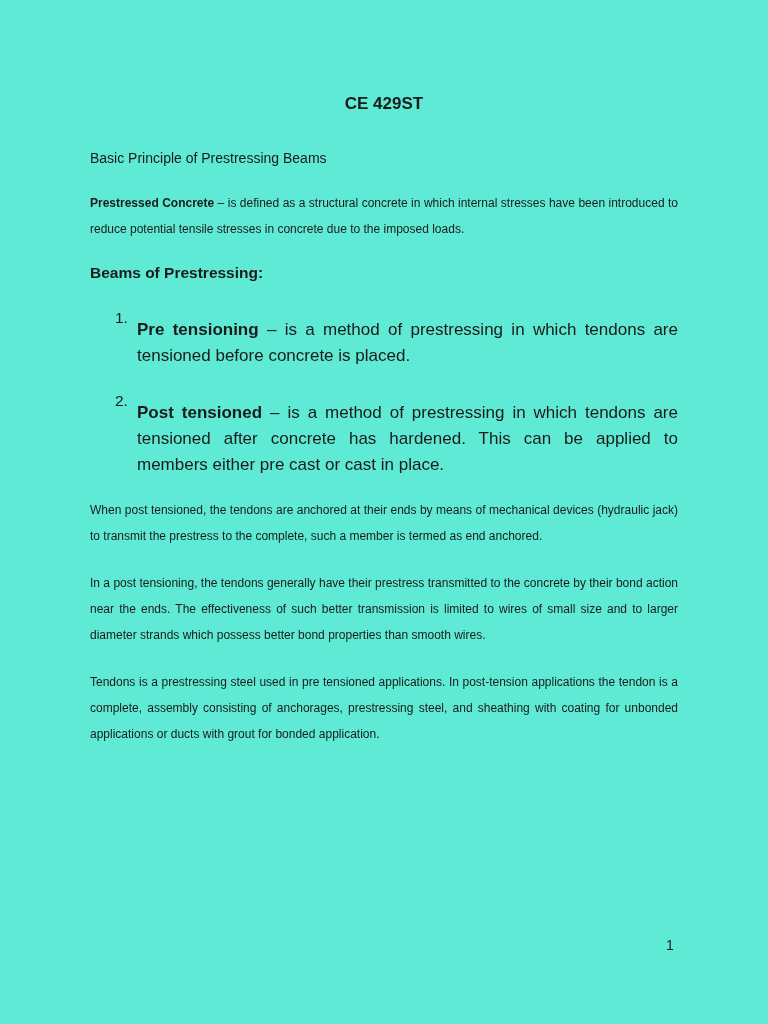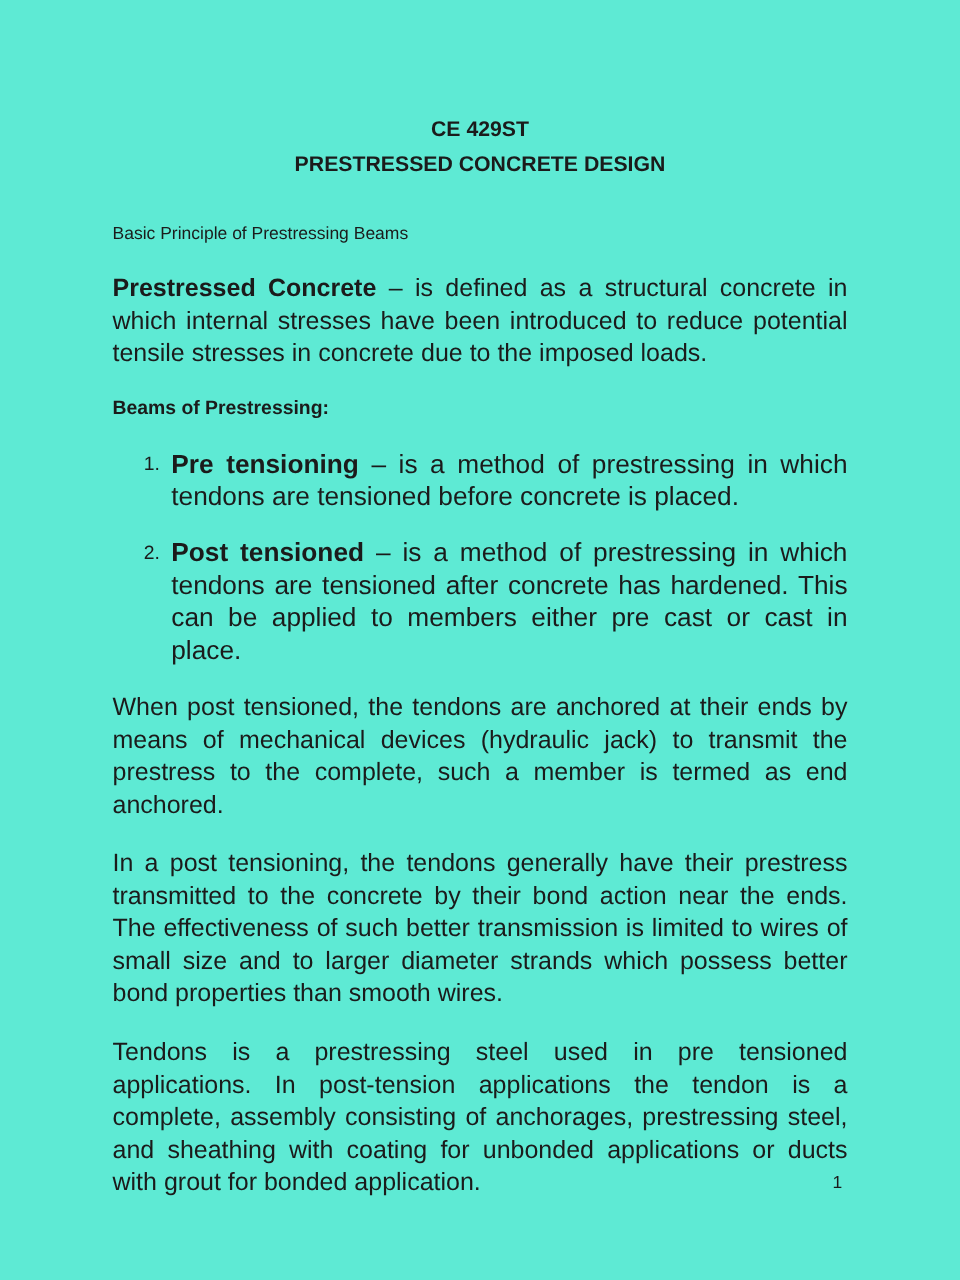--- a/index.html
+++ b/index.html
@@ -33,21 +33,21 @@
     font-size: 15.5px;
     line-height: 20px;
     margin: 0 0 22px 0;
   }
   .subheading {
     font-size: 14px;
     line-height: 20px;
     margin: 0 0 22px 0;
   }
   .para {
-    font-size: 20px;
+    font-size: 12px;
     line-height: 26px;
     text-align: justify;
     margin: 0 0 21px 0;
   }
   .para .lead-bold {
     font-weight: bold;
   }
   .olist {
     margin: 0 0 6px 0;
   }
@@ -57,44 +57,44 @@
   }
   .olist-num {
     flex: 0 0 22px;
     font-size: 15.5px;
     line-height: 26px;
     margin-left: 25px;
     text-align: left;
   }
   .olist-body {
     flex: 1;
-    font-size: 21px;
+    font-size: 17px;
     line-height: 26px;
     text-align: justify;
+    margin-top: 12px;
   }
   .olist-body .lead-bold {
     font-weight: bold;
   }
   .page-number {
     position: absolute;
     top: 936px;
     left: 666px;
     font-size: 14px;
     line-height: 18px;
   }
 </style>
 </head>
 <body>
 
 <div class="page">
   <div class="content">
 
     <div class="doc-title">
       <div>CE 429ST</div>
-      <div>PRESTRESSED CONCRETE DESIGN</div>
     </div>
 
 
     <div class="subheading">Basic Principle of Prestressing Beams</div>
 
     <p class="para"><span class="lead-bold">Prestressed Concrete</span><span> – is defined as a structural concrete in which internal stresses have been introduced to reduce potential tensile stresses in concrete due to the imposed loads.</span></p>
 
     <div class="heading">Beams of Prestressing:</div>
 
     <div class="olist">

